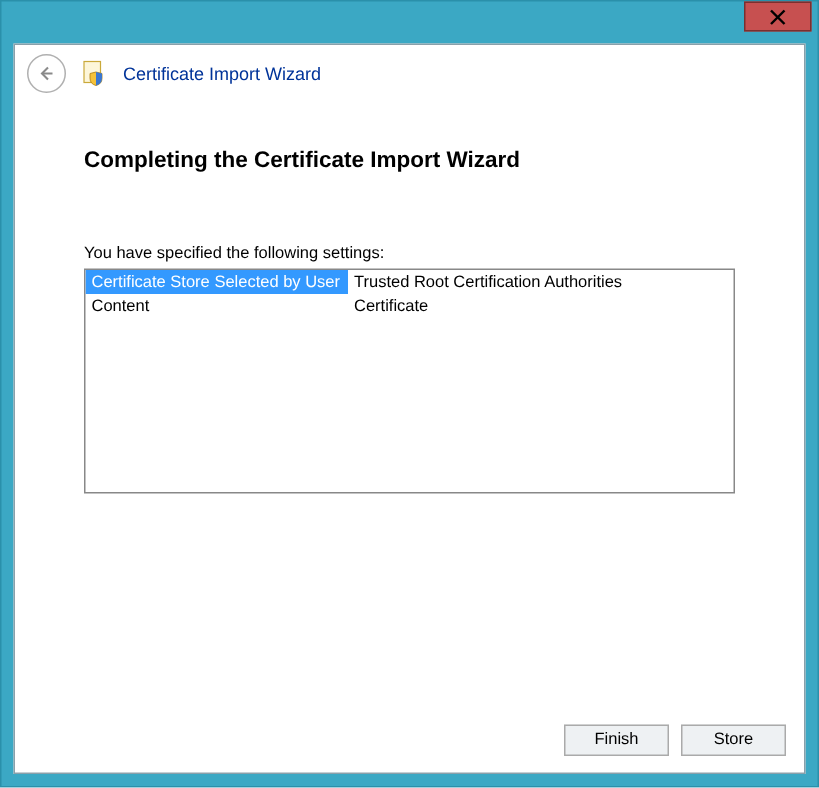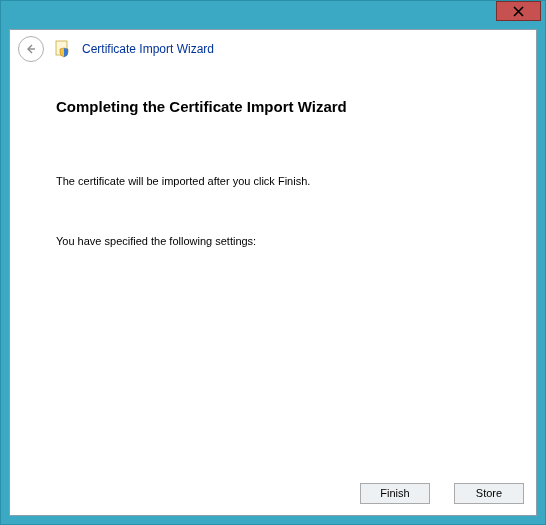--- a/index.html
+++ b/index.html
@@ -86,21 +86,21 @@
   .content {
     flex: 1;
     padding: 30px 46px 0 46px;
     box-sizing: border-box;
   }
 
   .page-heading {
     font-size: 15px;
     font-weight: 700;
     color: #000;
-    margin-bottom: 60px;
+    margin-bottom: 38px;
   }
 
   .instruction {
     font-size: 11px;
     color: #000;
     margin-bottom: 35px;
   }
 
   .settings-label {
     font-size: 11px;
@@ -139,21 +139,21 @@
     background: #3399ff;
     color: #fff;
   }
 
   .footer {
     height: 44px;
     display: flex;
     align-items: center;
     justify-content: flex-end;
     padding: 0 12px;
-    gap: 24px;
+    gap: 8px;
     box-sizing: border-box;
   }
   .btn {
     min-width: 70px;
     height: 21px;
     border: 1px solid #aaa;
     background: #eef1f3;
     font-size: 11px;
     color: #000;
     display: flex;
@@ -191,23 +191,32 @@
           <rect x="2" y="1" width="11" height="14" fill="#fdf6d9" stroke="#caa93a" stroke-width="0.8"></rect>
           <path d="M10 8 L14 9 L14 12 Q14 16 10 17 Q6 16 6 12 L6 9 Z" fill="#f5c23a" stroke="#b3861b" stroke-width="0.6"></path>
           <path d="M10 8 L14 9 L14 12 Q14 16 10 17 Z" fill="#3a77d1"></path>
         </svg>
       </div>
       <div class="wizard-title">Certificate Import Wizard</div>
     </div>
 
     <div class="content">
       <div class="page-heading">Completing the Certificate Import Wizard</div>
-      <div class="instruction">The certificate will be imported after you click Finish.</div>
       <div class="settings-label">You have specified the following settings:</div>
 
+      <div class="settings-list">
+        <div class="settings-row selected">
+          <div class="settings-key">Certificate Store Selected by User</div>
+          <div class="settings-val">Trusted Root Certification Authorities</div>
+        </div>
+        <div class="settings-row">
+          <div class="settings-key">Content</div>
+          <div class="settings-val">Certificate</div>
+        </div>
+      </div>
     </div>
 
     <div class="footer">
       <div class="btn">Finish</div>
       <div class="btn">Store</div>
     </div>
 
   </div>
 </div>
 

